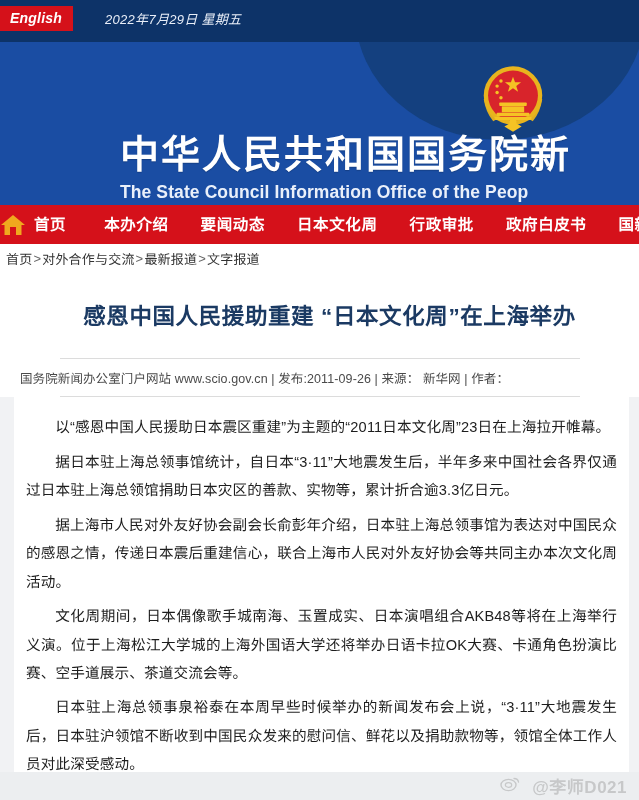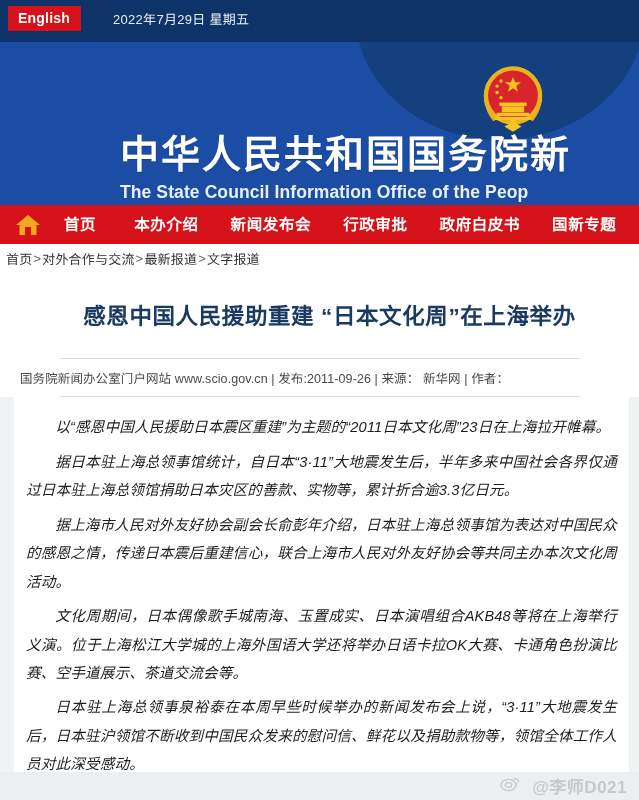--- a/index.html
+++ b/index.html
@@ -24,21 +24,22 @@
   .topbar {
     position: relative;
     height: 42px;
     background: #0d3368;
     overflow: hidden;
   }
   .topbar-inner {
     display: flex;
     align-items: center;
     height: 34px;
-    padding-left: 8px;
+    padding-left: 0;
+    font-style: italic;
   }
   .lang-badge {
     display: flex;
     align-items: center;
     justify-content: center;
     height: 25px;
     padding: 0 11px 0 10px;
     margin-top: 2px;
     background: #d5111a;
     color: #ffffff;
@@ -196,21 +197,20 @@
     padding: 16px 22px 0 26px;
   }
   .para {
     color: #1d1d1d;
     font-size: 14.6px;
     line-height: 1.95;
     text-indent: 2em;
     margin-bottom: 6px;
     letter-spacing: 0.15px;
     text-align: justify;
-    font-style: italic;
   }
 
   
   .gutter-left {
     position: absolute;
     top: 0; left: 0;
     width: 14px; height: 100%;
     background: #f1f2f4;
   }
   .gutter-right {
@@ -301,21 +301,22 @@
   <div class="navbar">
     <div class="nav-home">
       <svg width="26" height="24" viewBox="0 0 26 24" aria-hidden="true">
         <path d="M13 2 L25 12 L21.5 12 L21.5 22 L4.5 22 L4.5 12 L1 12 Z" fill="#f0a81e"></path>
         <rect x="10" y="14" width="6" height="8" fill="#d5111a"></rect>
       </svg>
     </div>
     <div class="nav-items">
       <div class="nav-item first">首页</div>
       <div class="nav-item">本办介绍</div>
-      <div class="nav-item">新闻发布会</div>
+      <div class="nav-item">要闻动态</div>
+      <div class="nav-item">日本文化周</div>
       <div class="nav-item">行政审批</div>
       <div class="nav-item">政府白皮书</div>
       <div class="nav-item">国新专题</div>
     </div>
   </div>
 
   <div class="breadcrumb">
     <span class="crumb">首页</span>
     <span class="crumb-sep">&gt;</span>
     <span class="crumb">对外合作与交流</span>

